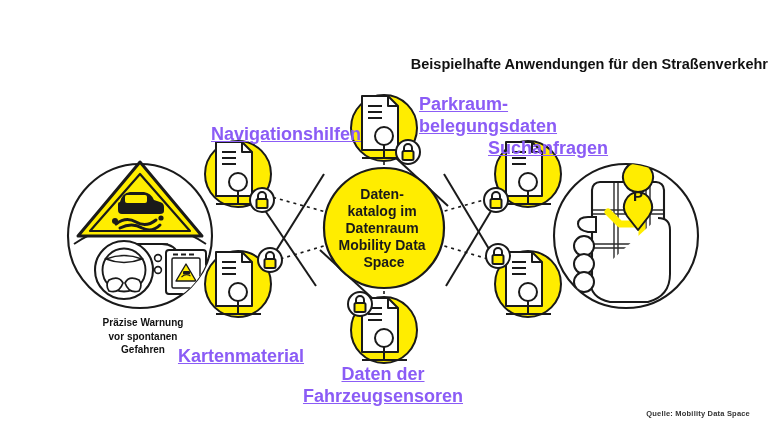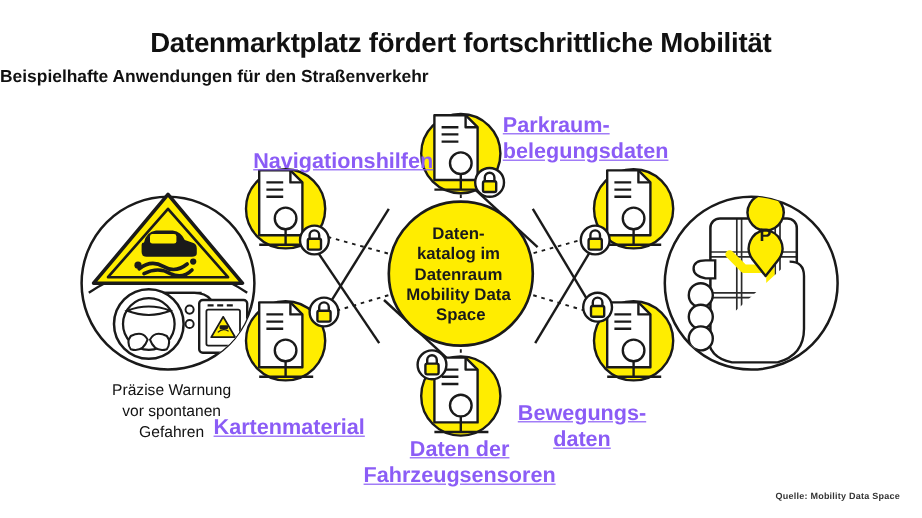--- a/index.html
+++ b/index.html
@@ -15,37 +15,37 @@
 
   
   .title{
     position:absolute;left:0;top:22px;width:768px;
     text-align:center;
     font-size:23px;font-weight:bold;letter-spacing:-0.2px;
     color:#111;
   }
   .subtitle{
     position:absolute;left:0;top:56px;width:768px;
-    text-align:left;
+    text-align:right;
     font-size:14.5px;font-weight:bold;
     color:#111;
   }
 
   
   .source{
     position:absolute;right:18px;bottom:14px;
     font-size:7.5px;font-weight:bold;color:#333;
     letter-spacing:0.2px;
   }
 
   
   .panel{position:absolute;}
   .panel-caption{
     position:absolute;width:220px;text-align:center;
-    font-size:13px;font-weight:normal;line-height:1.35;color:#111;
+    font-size:10px;font-weight:bold;line-height:1.35;color:#111;
   }
   .panel-left{left:62px;top:158px;}
   .panel-right{left:548px;top:158px;}
   .cap-left{left:33px;top:316px;}
   .cap-right{left:518px;top:316px;}
 
   
   .diagram{position:absolute;left:176px;top:78px;}
 
   
@@ -58,21 +58,20 @@
   .nc-such{left:488px;top:138px;text-align:left;width:120px;}
   .nc-beweg{left:430px;top:334px;text-align:center;width:110px;}
   .nc-fahr{left:288px;top:364px;text-align:center;width:190px;}
   .nc-karte{left:176px;top:346px;text-align:center;width:130px;}
 </style>
 </head>
 <body>
 
 <div class="stage">
 
-  <div class="title">Datenmarktplatz fördert fortschrittliche Mobilität</div>
   <div class="subtitle">Beispielhafte Anwendungen für den Straßenverkehr</div>
 
   <div class="panel panel-left">
     <svg width="156" height="156" viewBox="0 0 156 156">
       <defs>
         <clipPath id="circL">
             <circle cx="78" cy="78" r="72"></circle>
           </clipPath>
       </defs>
       <circle cx="78" cy="78" r="72" fill="#fff" stroke="#1a1a1a" stroke-width="2.1"></circle>
@@ -267,21 +266,20 @@
         </g>
       <g>
           <use href="#lockbadge" transform="translate(94,182)"></use>
         </g>
     </svg>
   </div>
 
   <div class="nodecap nc-nav">Navigationshilfen</div>
   <div class="nodecap nc-park">Parkraum-
 belegungsdaten</div>
-  <div class="nodecap nc-beweg">Bewegungs-
-daten</div>
+  <div class="nodecap nc-such">Suchanfragen</div>
   <div class="nodecap nc-fahr">Daten der
 Fahrzeugsensoren</div>
   <div class="nodecap nc-karte">Kartenmaterial</div>
 
   <div class="source">Quelle: Mobility Data Space</div>
 
 </div>
 
 </body></html>

